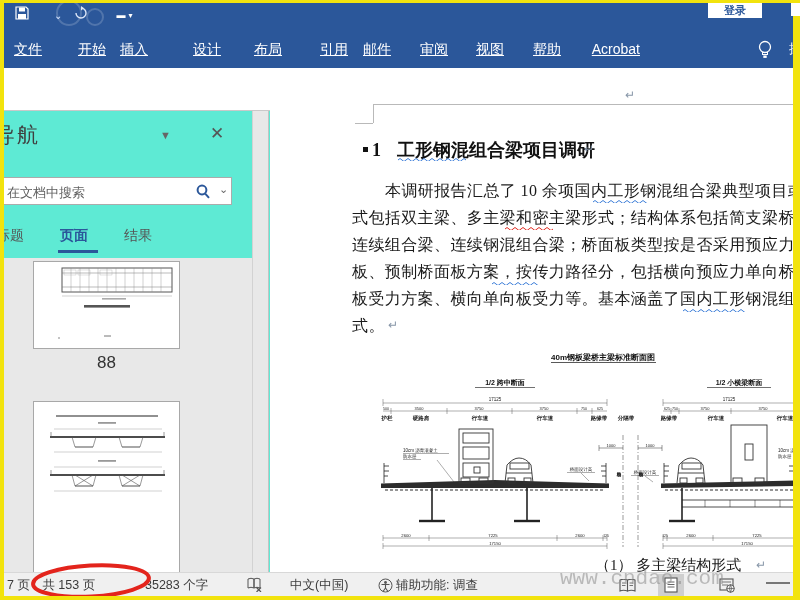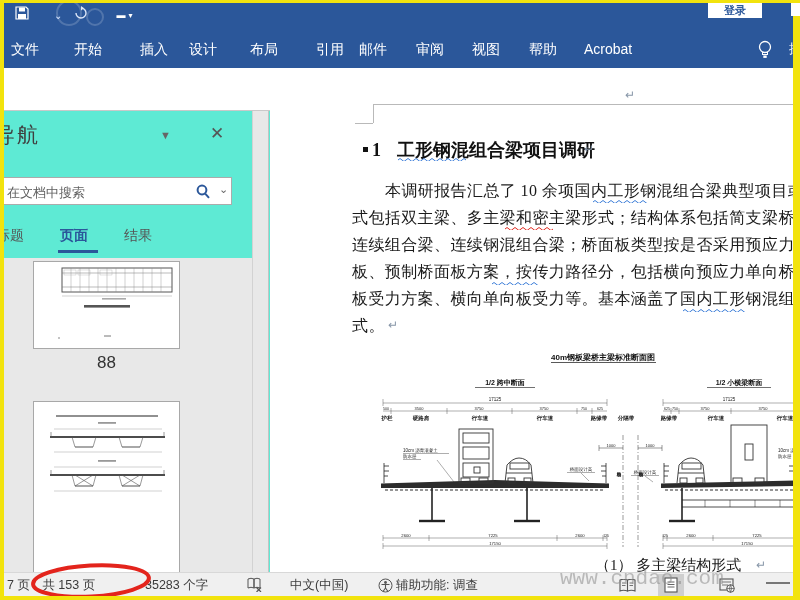--- a/index.html
+++ b/index.html
@@ -10,21 +10,21 @@
   
   .titlebar { position:absolute; left:0; top:0; width:800px; height:30px; background:#2b579a; z-index:2; }
   .qat { position:absolute; left:14px; top:4px; height:22px; display:flex; align-items:center; }
   .doc-title { position:absolute; left:0; right:0; top:5px; text-align:center; color:#fff; font-size:13px; }
   .signin-btn { position:absolute; left:708px; top:2px; width:54px; height:16px; background:#fff;
     color:#2b579a; font-size:11px; font-weight:bold; text-align:center; line-height:16px; }
   .corner-sliver { position:absolute; left:791px; top:3px; width:9px; height:13px; background:#fff; z-index:11; }
 
   
   .ribbon { position:absolute; left:0; top:30px; width:800px; height:38px; background:#2b579a; z-index:2; }
-  .rtab { position:absolute; top:0; height:38px; line-height:38px; color:#fff; font-size:14px; text-align:center; white-space:nowrap; }
+  .rtab { position:absolute; top:0; height:38px; line-height:38px; color:#fff; font-size:14px; text-align:right; white-space:nowrap;text-decoration:underline; }
   .tellme-frag { position:absolute; left:789px; top:10px; width:5px; overflow:hidden; color:#fff; font-size:13px; white-space:nowrap; }
 
   
   .navpane { position:absolute; left:0; top:68px; width:270px; height:504px; background:#5eead4;
     border-top:1px solid #c9c9c9; z-index:1; overflow:hidden;margin-top:42px; }
   .navpane .rborder { position:absolute; left:268px; top:0; width:1px; height:504px; background:#c3c3c3; }
   .nav-title { position:absolute; left:-6px; top:10px; font-size:21px; color:#3f3f3f; letter-spacing:2px; }
   .nav-opts { position:absolute; left:160px; top:18px; color:#666; font-size:11px; }
   .nav-close { position:absolute; left:210px; top:12px; color:#555; font-size:17px; font-weight:normal; }
   .nav-search { position:absolute; left:-2px; top:66px; width:234px; height:28px; border:1px solid #ababab; background:#fff; }
@@ -104,21 +104,21 @@
     </div>
     <div class="signin-btn">登录</div>
   </div>
   <div class="corner-sliver"></div>
   <div class="wm-circle" style="left:56px;top:0px;width:26px;height:26px;"></div>
   <div class="wm-circle" style="left:86px;top:8px;width:18px;height:18px;"></div>
 
   <div class="ribbon">
     <span class="rtab" style="left:8px;width:34px;">文件</span>
     <span class="rtab" style="left:70px;width:36px;">开始</span>
-    <span class="rtab" style="left:136px;width:36px;">插入</span>
+    <span class="rtab" style="left:112px;width:36px;">插入</span>
     <span class="rtab" style="left:185px;width:36px;">设计</span>
     <span class="rtab" style="left:246px;width:36px;">布局</span>
     <span class="rtab" style="left:312px;width:36px;">引用</span>
     <span class="rtab" style="left:355px;width:36px;">邮件</span>
     <span class="rtab" style="left:412px;width:36px;">审阅</span>
     <span class="rtab" style="left:468px;width:36px;">视图</span>
     <span class="rtab" style="left:525px;width:36px;">帮助</span>
     <span class="rtab" style="left:576px;width:64px;">Acrobat</span>
     <span style="position:absolute;left:756px;top:9px;">
       <svg width="18" height="22" viewBox="0 0 18 22">

